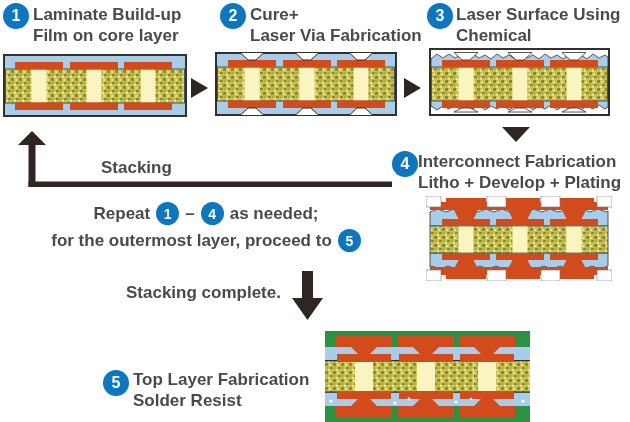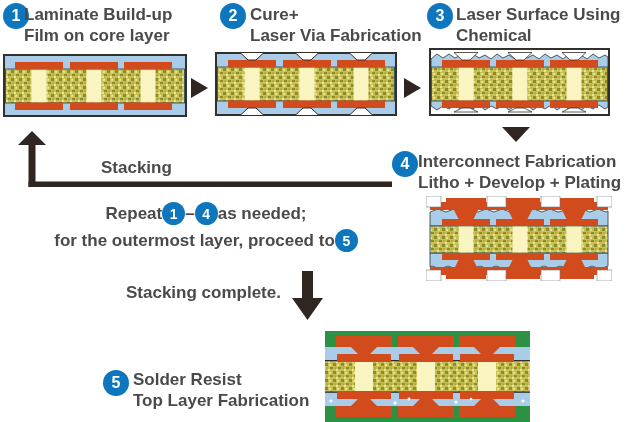--- a/index.html
+++ b/index.html
@@ -8,21 +8,21 @@
     font-family:"Liberation Sans",sans-serif;color:var(--text-gray,#4a4a4a);
   }
   .abs{position:absolute;}
   .step-title{font-size:17px;line-height:21px;font-weight:bold;white-space:nowrap;color:var(--text-gray);}
   .badge{
     width:26px;height:26px;border-radius:50%;background:var(--badge-blue,#0e76bd);
     color:#fff;font-size:16px;font-weight:bold;display:flex;align-items:center;justify-content:center;
   }
   .badge.inline{width:23px;height:23px;font-size:14px;flex:0 0 auto;}
   .flow-text{font-size:17px;font-weight:bold;white-space:nowrap;color:var(--text-gray);}
-  .flow-row{display:flex;align-items:center;justify-content:center;}
+  .flow-row{display:flex;align-items:center;justify-content:center;gap:6px;}
   svg{display:block;}
 </style>
 </head>
 <body>
 
 <div class="canvas">
 
   <svg width="0" height="0" class="abs" aria-hidden="true">
     <defs>
       <pattern id="coreDots" width="8" height="8" patternUnits="userSpaceOnUse">
@@ -30,21 +30,21 @@
         <rect x="0" y="0" width="3" height="3" fill="var(--core-speckle)"></rect>
         <rect x="4" y="1" width="2" height="2" fill="var(--core-speckle-light)"></rect>
         <rect x="1" y="4" width="2" height="2" fill="var(--core-mid)"></rect>
         <rect x="5" y="4" width="3" height="2" fill="var(--core-speckle)"></rect>
         <rect x="3" y="6" width="2" height="2" fill="var(--core-speckle-light)"></rect>
       </pattern>
     </defs>
   </svg>
 
   <div class="abs badge" style="left:3px;top:3px;">1</div>
-  <div class="abs step-title" style="left:24px;top:4px;">
+  <div class="abs step-title" style="left:33px;top:4px;">
     <div>Laminate Build-up</div>
     <div>Film on core layer</div>
   </div>
 
   <div class="abs badge" style="left:220px;top:3px;">2</div>
   <div class="abs step-title" style="left:250px;top:4px;">
     <div>Cure+</div>
     <div>Laser Via Fabrication</div>
   </div>
 
@@ -55,22 +55,22 @@
   </div>
 
   <div class="abs badge" style="left:392px;top:151px;">4</div>
   <div class="abs step-title" style="left:418px;top:151px;">
     <div>Interconnect Fabrication</div>
     <div>Litho + Develop + Plating</div>
   </div>
 
   <div class="abs badge" style="left:103px;top:370px;">5</div>
   <div class="abs step-title" style="left:133px;top:369px;">
+    <div>Top Layer Fabrication</div>
     <div>Solder Resist</div>
-    <div>Top Layer Fabrication</div>
   </div>
 
   <svg class="abs" style="left:3px;top:54px;" width="184" height="63" viewBox="0 0 184 63">
     <rect x="1" y="1" width="182" height="61" fill="var(--film-blue)" stroke="var(--border-dark)" stroke-width="2"></rect>
     <rect x="2.5" y="15" width="179" height="34" fill="url(#coreDots)" stroke="var(--core-edge)" stroke-width="1"></rect>
     <g fill="var(--via-cream)">
       <rect x="28.5" y="15.5" width="15" height="33"></rect>
       <rect x="83.5" y="15.5" width="15" height="33"></rect>
       <rect x="137.5" y="15.5" width="15" height="33"></rect>
     </g>

